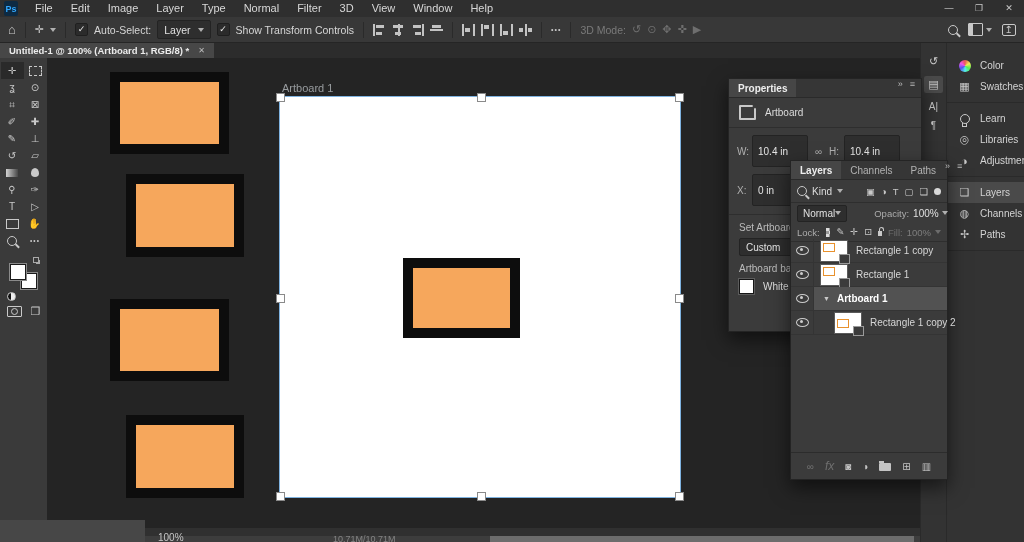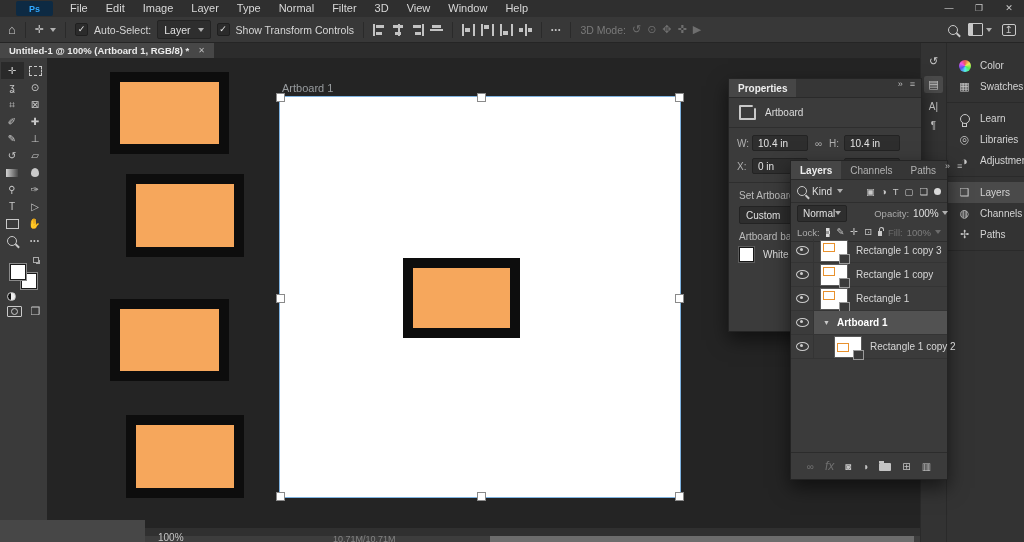--- a/index.html
+++ b/index.html
@@ -1,20 +1,20 @@
 <!DOCTYPE html>
 <html style="--shape-fill: #f6a75c; --shape-stroke: #0d0d0d;"><head>
 <meta charset="utf-8">
 <style>
   html,body{margin:0;padding:0;background:#111}
   #root{position:relative;width:1024px;height:542px;overflow:hidden;background:#242424;
         font-family:"Liberation Sans","DejaVu Sans",sans-serif;color:#d6d6d6;cursor:default;user-select:none}
   
   .menubar{position:absolute;top:0;left:0;right:0;height:17px;background:#2f2f2f;display:flex;align-items:center;font-size:11px;z-index:20}
-  .pslogo{width:37px;height:15px;margin:0 8px 0 16px;background:#0d2a43;color:#31a8ff;font-size:9px;font-weight:bold;
+  .pslogo{width:14px;height:15px;margin:0 8px 0 4px;background:#0d2a43;color:#31a8ff;font-size:9px;font-weight:bold;
           display:flex;align-items:center;justify-content:center;border-radius:2px;flex:none}
   .menu-item{padding:0 9px;color:#d8d8d8;line-height:17px}
   .win-controls{margin-left:auto;display:flex}
   .win-btn{width:30px;text-align:center;color:#c9c9c9;font-size:9px;line-height:17px}
   
   .optionsbar{position:absolute;top:17px;left:0;right:0;height:25px;background:#383838;border-bottom:1px solid #252525;
               display:flex;align-items:center;font-size:10.5px;z-index:19;padding:0 8px;gap:6px}
   .vsep{width:1px;height:16px;background:#2a2a2a;margin:0 3px;flex:none}
   .checkbox{width:11px;height:11px;background:#2b2b2b;border:1px solid #1f1f1f;color:#eaeaea;font-size:9px;line-height:10px;
             text-align:center;border-radius:2px;flex:none}
@@ -74,21 +74,21 @@
   #layers-panel{left:790px;top:160px;width:156px;height:318px;z-index:6}
   .phead{height:18px;display:flex;align-items:flex-start;background:#363636;border-bottom:1px solid #2a2a2a}
   .ptab{padding:0 9px;height:18px;display:flex;align-items:center;font-weight:bold;color:#ededed;background:#464646;font-size:10px}
   .ptab.inactive{background:none;font-weight:normal;color:#b2b2b2}
   .phead-icons{margin-left:auto;display:flex;gap:7px;padding-right:6px;color:#b9b9b9;font-size:9px;align-items:center}
   .prow-type{display:flex;align-items:center;gap:9px;padding:7px 10px;border-bottom:1px solid #2e2e2e;color:#dcdcdc}
   .ab-icon{width:13px;height:11px;border:2px solid #c9c9c9;border-radius:1px;position:relative}
   .ab-icon::after{content:"";position:absolute;right:-3px;top:-3px;width:4px;height:4px;background:#3b3b3b;transform:rotate(45deg)}
   .transform{padding:7px 8px 8px;border-bottom:1px solid #2e2e2e;display:grid;grid-template-columns:15px 56px 21px 15px 56px;row-gap:7px;align-items:center}
   .flabel{color:#b0b0b0}
-  .fld{height:14px;background:#2e2e2e;border:1px solid #232323;border-radius:2px;display:flex;align-items:center;padding:0 5px;color:#e4e4e4}
+  .fld{height:14px;background:#2e2e2e;border:1px solid #232323;border-radius:2px;display:flex;align-items:center;padding:8px 5px;color:#e4e4e4}
   .chain{display:flex;justify-content:center;color:#a8a8a8;font-size:10px}
   .props-sec{padding:7px 10px 0}
   .sec-label{color:#bcbcbc;white-space:nowrap;overflow:hidden;margin-bottom:5px}
   .wide-select{width:170px;height:16px;background:#2e2e2e;border:1px solid #232323;border-radius:2px;display:flex;align-items:center;
                justify-content:space-between;padding:0 6px;color:#e0e0e0}
   .bgrow{display:flex;align-items:center;gap:9px;margin-top:5px;color:#dcdcdc}
   .bgswatch{width:13px;height:13px;background:#fff;border:1px solid #161616;box-shadow:0 0 0 1px #5c5c5c}
   
   .lp-kind{height:22px;display:flex;align-items:center;padding:0 6px;border-bottom:1px solid #2e2e2e;gap:10px}
   .kind-select{display:flex;align-items:center;gap:5px;color:#dedede}
@@ -416,30 +416,20 @@
     </div>
     <div class="lp-list">
       <div class="lrow">
         <span class="eyec">
             <span class="eye"></span>
           </span>
         <span class="lthumb">
             <span class="mini"></span>
             <span class="badge"></span>
           </span>
-        <span class="lname">Rectangle 1 copy 3</span>
-      </div>
-      <div class="lrow">
-        <span class="eyec">
-            <span class="eye"></span>
-          </span>
-        <span class="lthumb">
-            <span class="mini"></span>
-            <span class="badge"></span>
-          </span>
         <span class="lname">Rectangle 1 copy</span>
       </div>
       <div class="lrow">
         <span class="eyec">
             <span class="eye"></span>
           </span>
         <span class="lthumb">
             <span class="mini"></span>
             <span class="badge"></span>
           </span>

